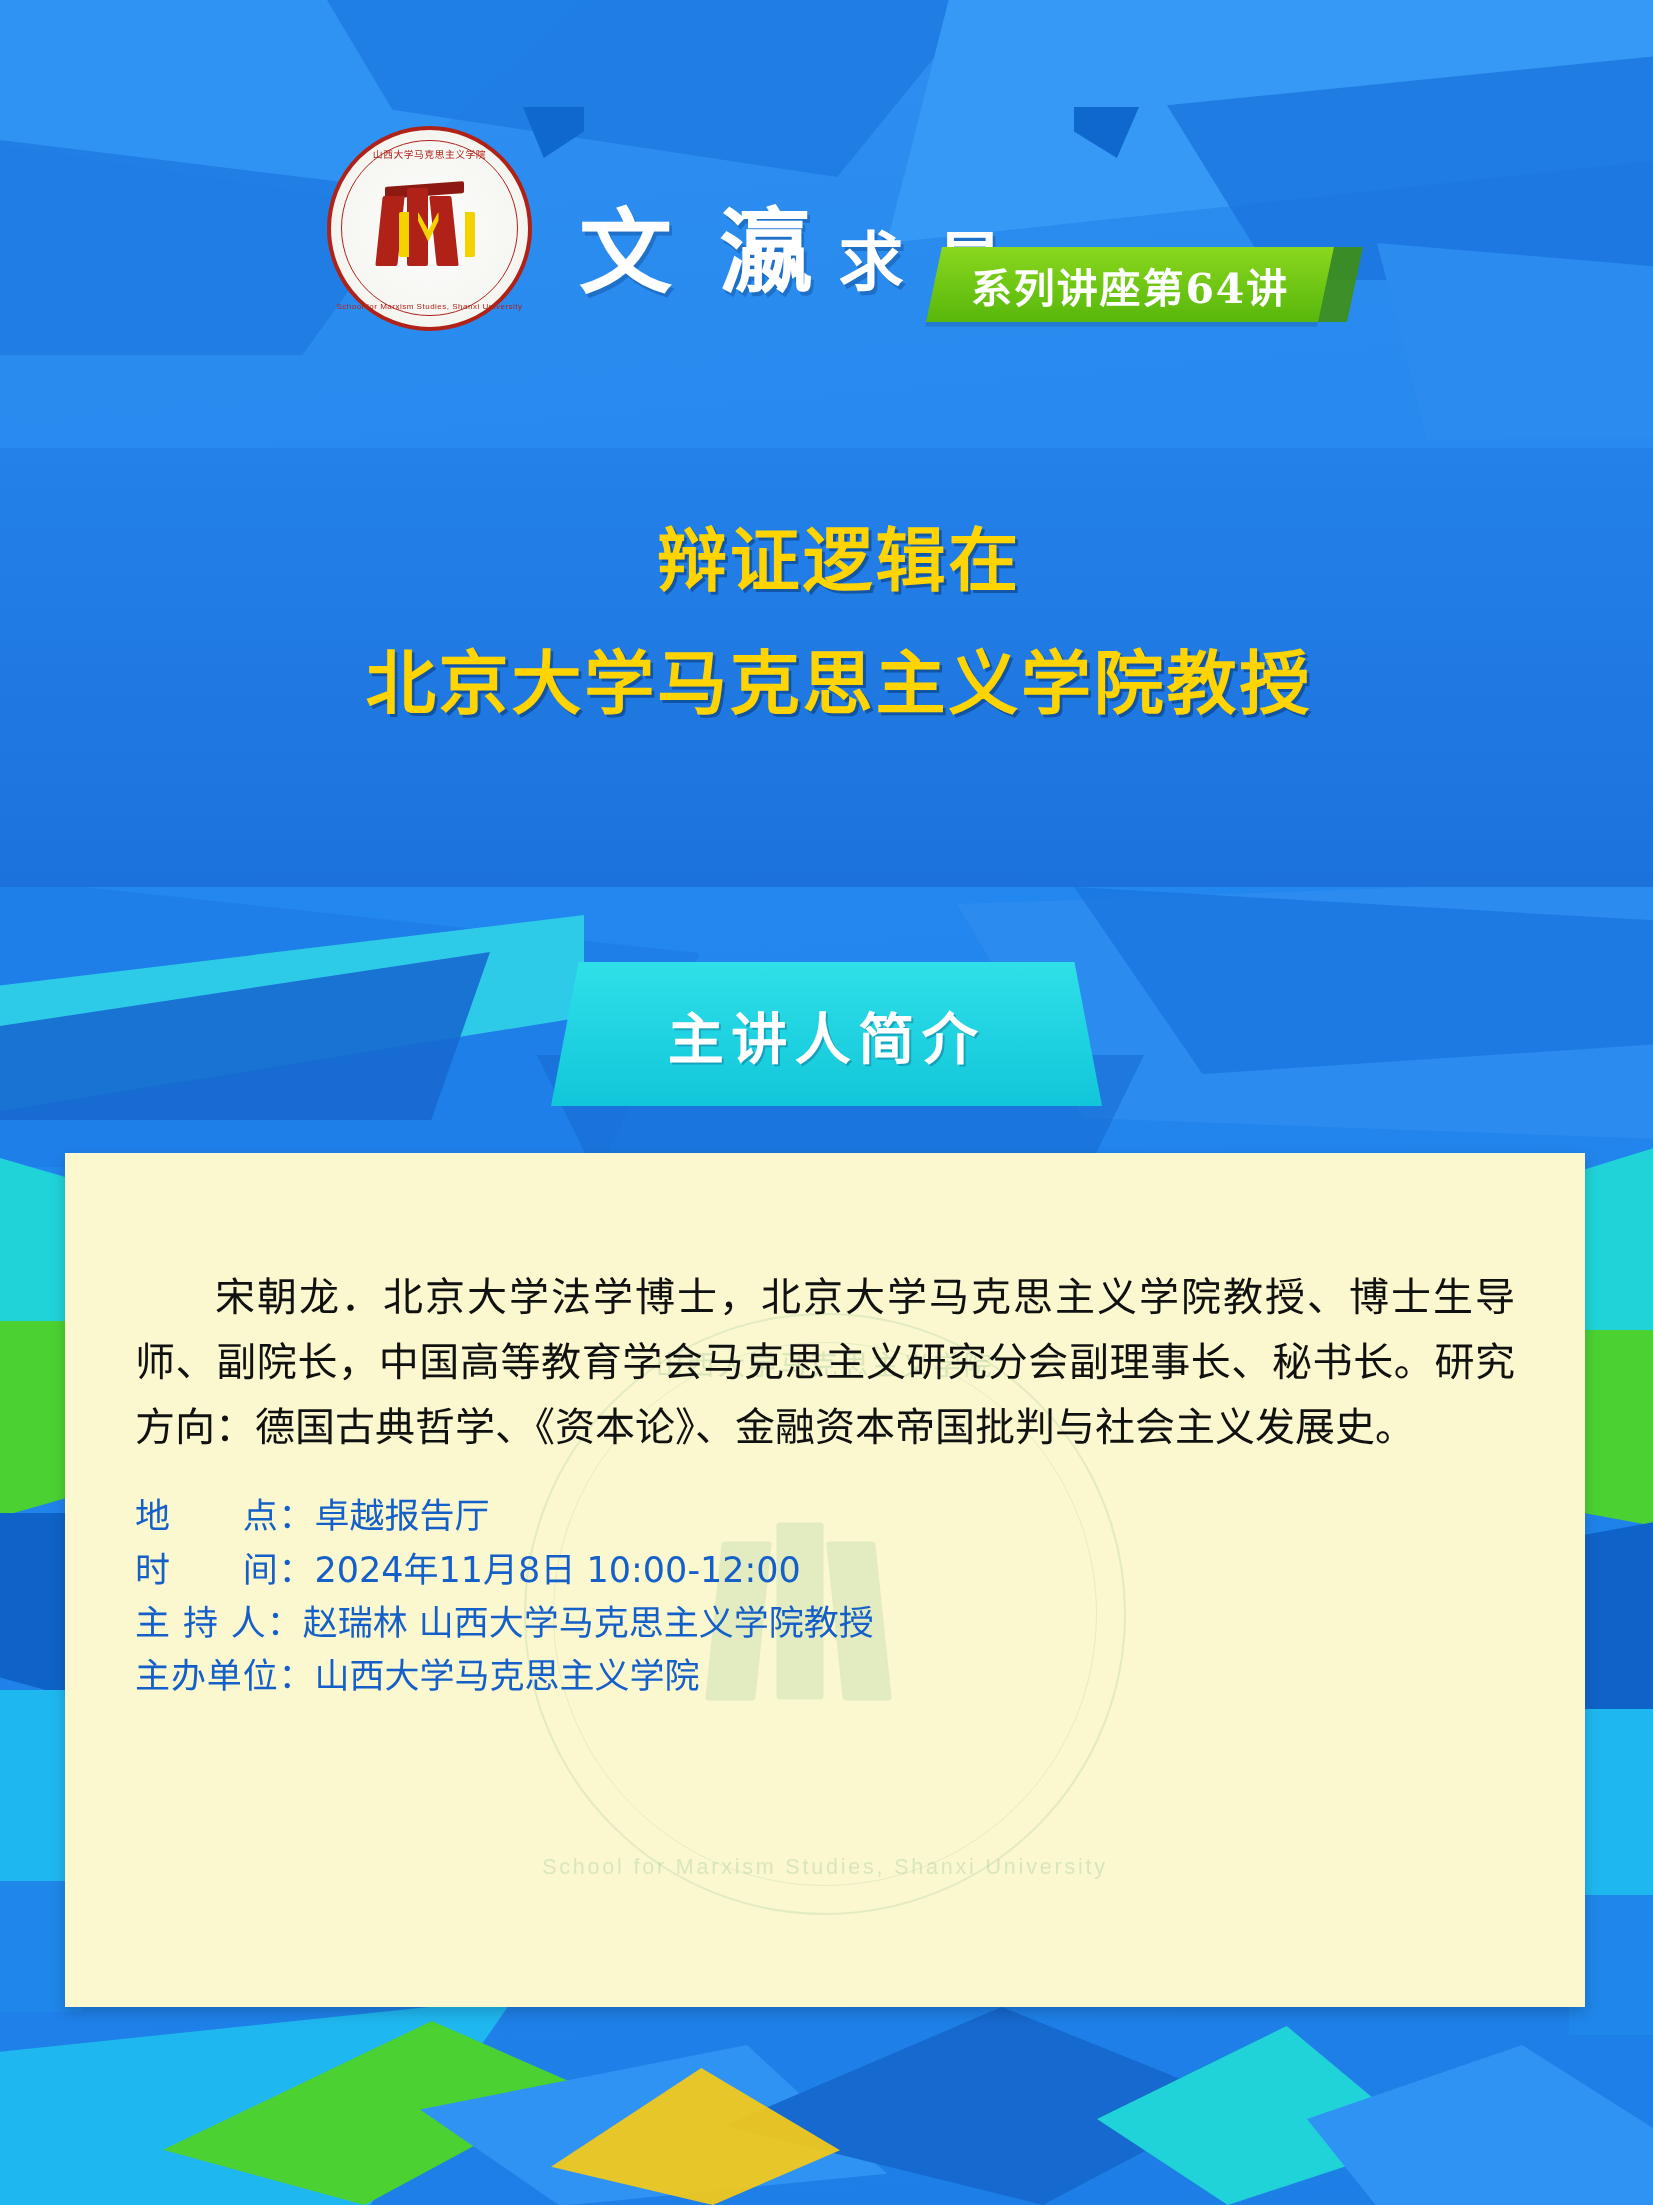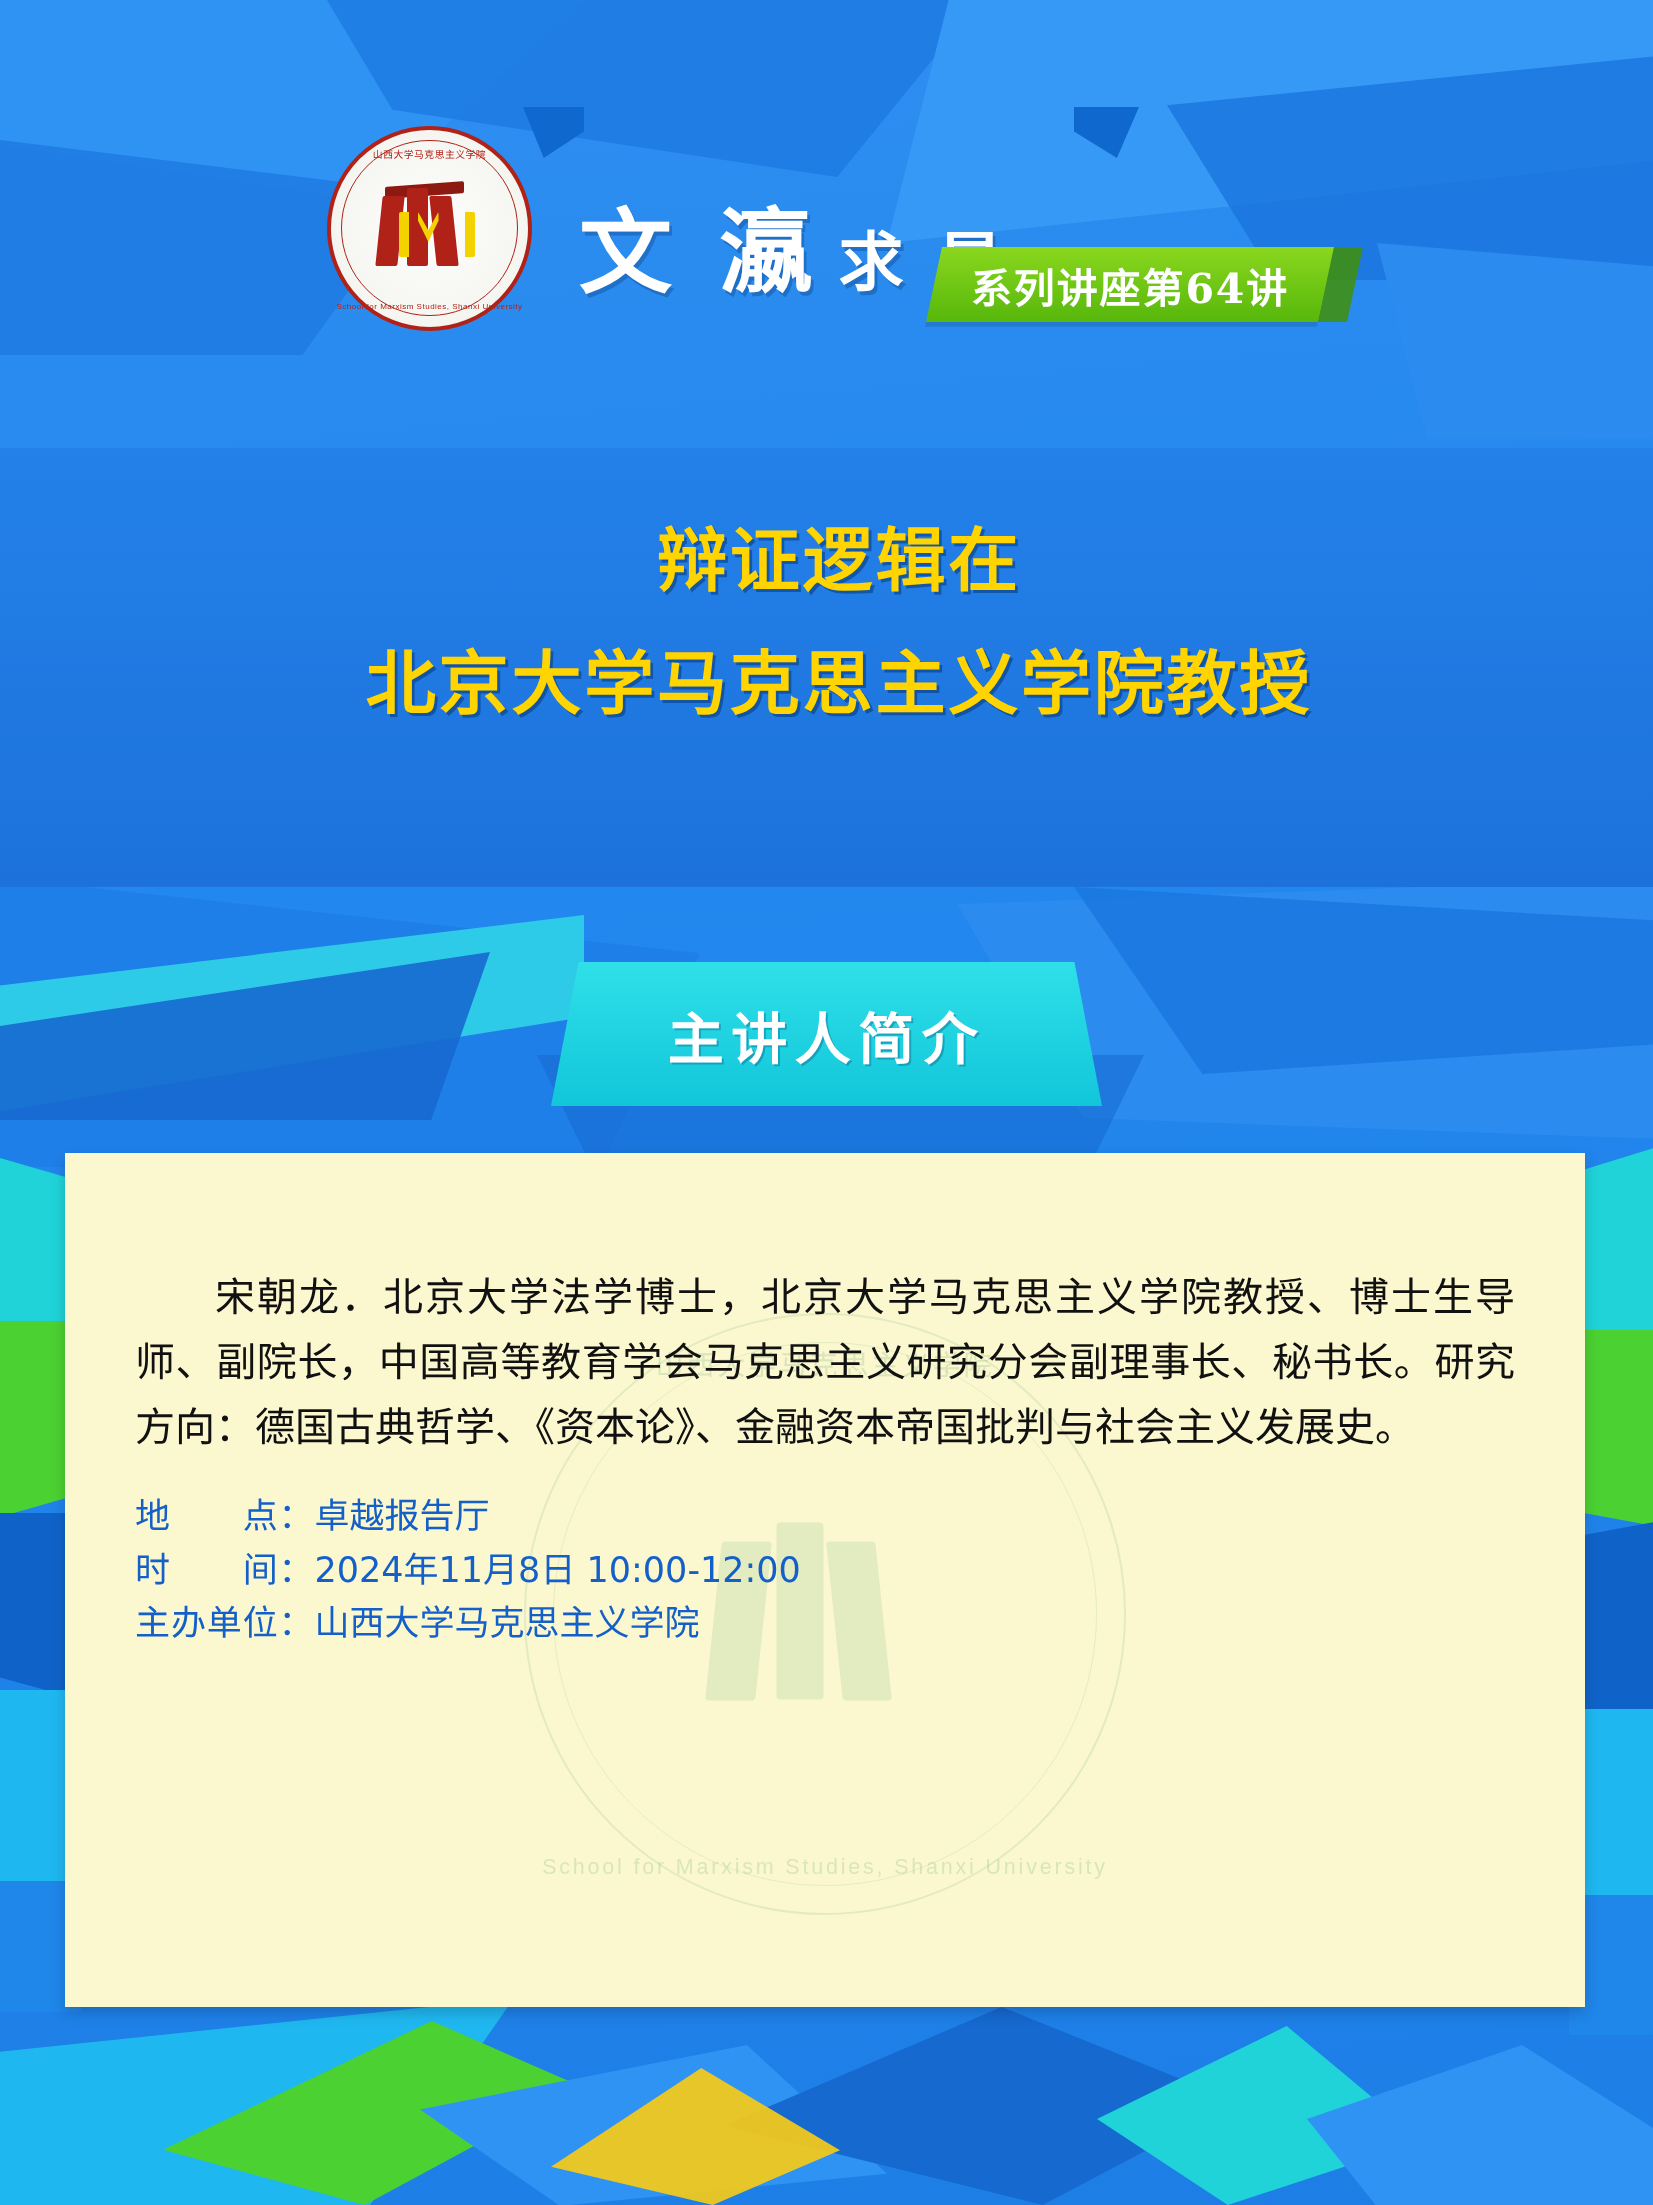--- a/index.html
+++ b/index.html
@@ -378,19 +378,22 @@
     <div class="bio">宋朝龙．北京大学法学博士，北京大学马克思主义学院教授、博士生导师、副院长，中国高等教育学会马克思主义研究分会副理事长、秘书长。研究方向：德国古典哲学、《资本论》、金融资本帝国批判与社会主义发展史。</div>
 
     <div class="meta">
       <div>
         <span class="lbl">地　　点：</span><span>卓越报告厅</span>
       </div>
       <div>
         <span class="lbl">时　　间：</span><span>2024年11月8日 10:00-12:00</span>
       </div>
       <div>
+        <span class="lbl">主 持 人：</span><span>赵瑞林 山西大学马克思主义学院教授</span>
+      </div>
+      <div>
         <span class="lbl">主办单位：</span><span>山西大学马克思主义学院</span>
       </div>
     </div>
   </div>
 
 </div>
 
 
 </body></html>

